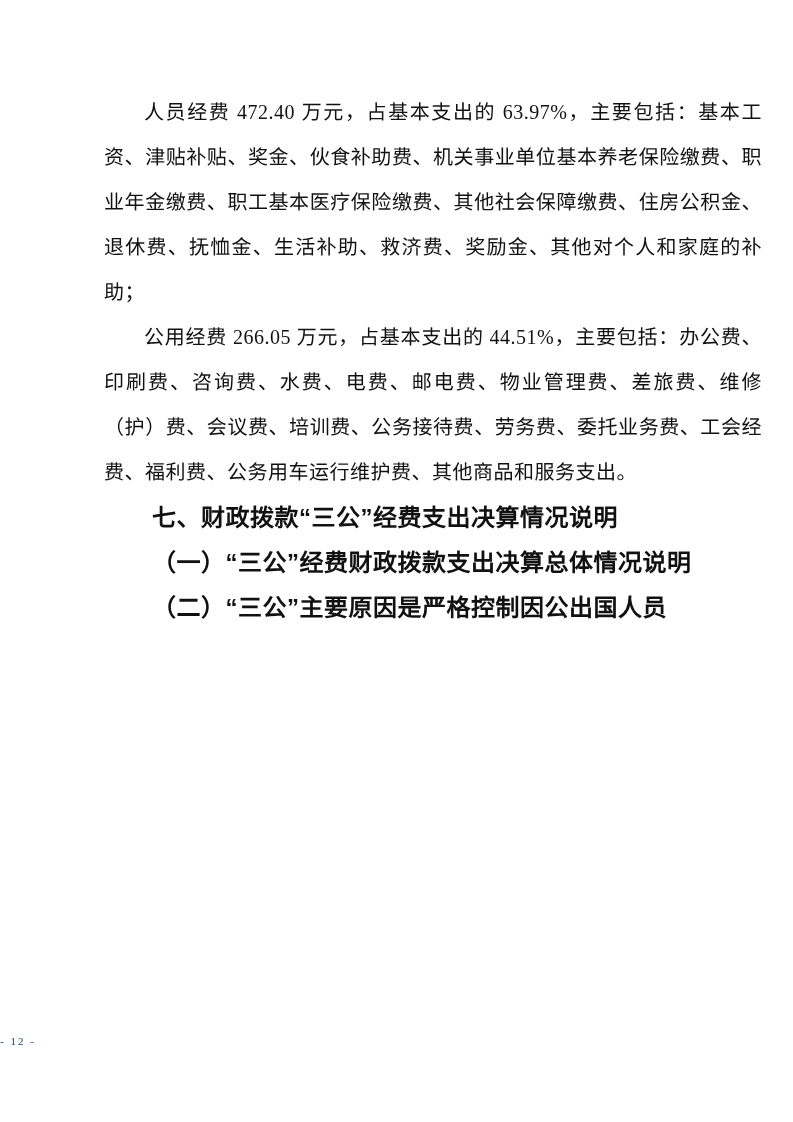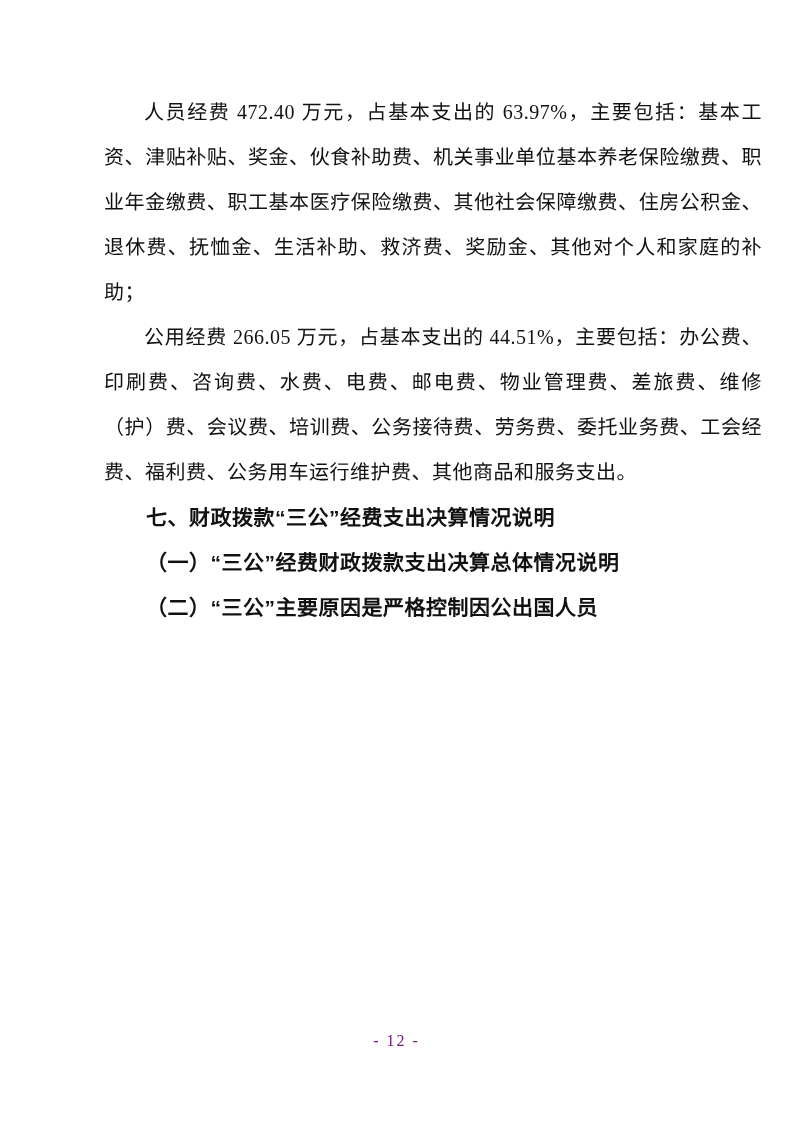--- a/index.html
+++ b/index.html
@@ -28,38 +28,37 @@
     font-size: 20px;
     line-height: 45px;
     text-indent: 2em;
     text-align: justify;
     text-justify: inter-ideograph;
     letter-spacing: 0.5px;
     font-weight: 400;
   }
   .heading {
     margin: 0;
-    font-size: 21px;
+    font-size: 24px;
     line-height: 45px;
     text-indent: 2em;
     text-align: left;
     letter-spacing: 0.5px;
     font-weight: 700;
     font-family: "Liberation Sans", "DejaVu Sans", sans-serif;
   }
   .footer {
     position: absolute;
     left: 0;
     top: 1031px;
     width: 100%;
-    text-align: center;
-    font-size: 16px;
+    font-size: 11px;
     line-height: 20px;
     letter-spacing: 2px;
-    color: #701a75;
+    color: #0c4a6e;
     font-family: "Liberation Serif", "DejaVu Serif", serif;
   }
 </style>
 </head>
 <body>
 
 <div class="page">
   <div class="content">
     <p class="para">人员经费 472.40 万元，占基本支出的 63.97%，主要包括：基本工资、津贴补贴、奖金、伙食补助费、机关事业单位基本养老保险缴费、职业年金缴费、职工基本医疗保险缴费、其他社会保障缴费、住房公积金、退休费、抚恤金、生活补助、救济费、奖励金、其他对个人和家庭的补助；</p>
     <p class="para">公用经费 266.05 万元，占基本支出的 44.51%，主要包括：办公费、印刷费、咨询费、水费、电费、邮电费、物业管理费、差旅费、维修（护）费、会议费、培训费、公务接待费、劳务费、委托业务费、工会经费、福利费、公务用车运行维护费、其他商品和服务支出。</p>

